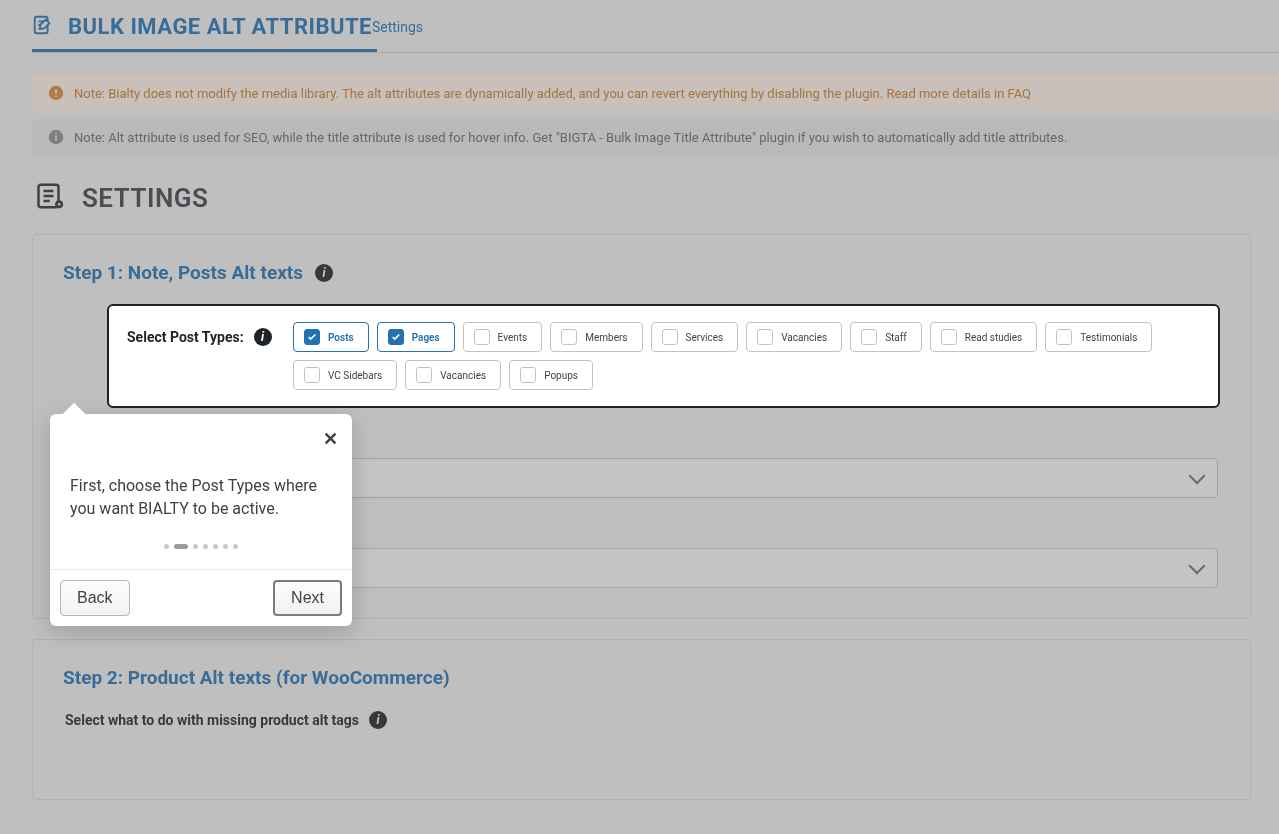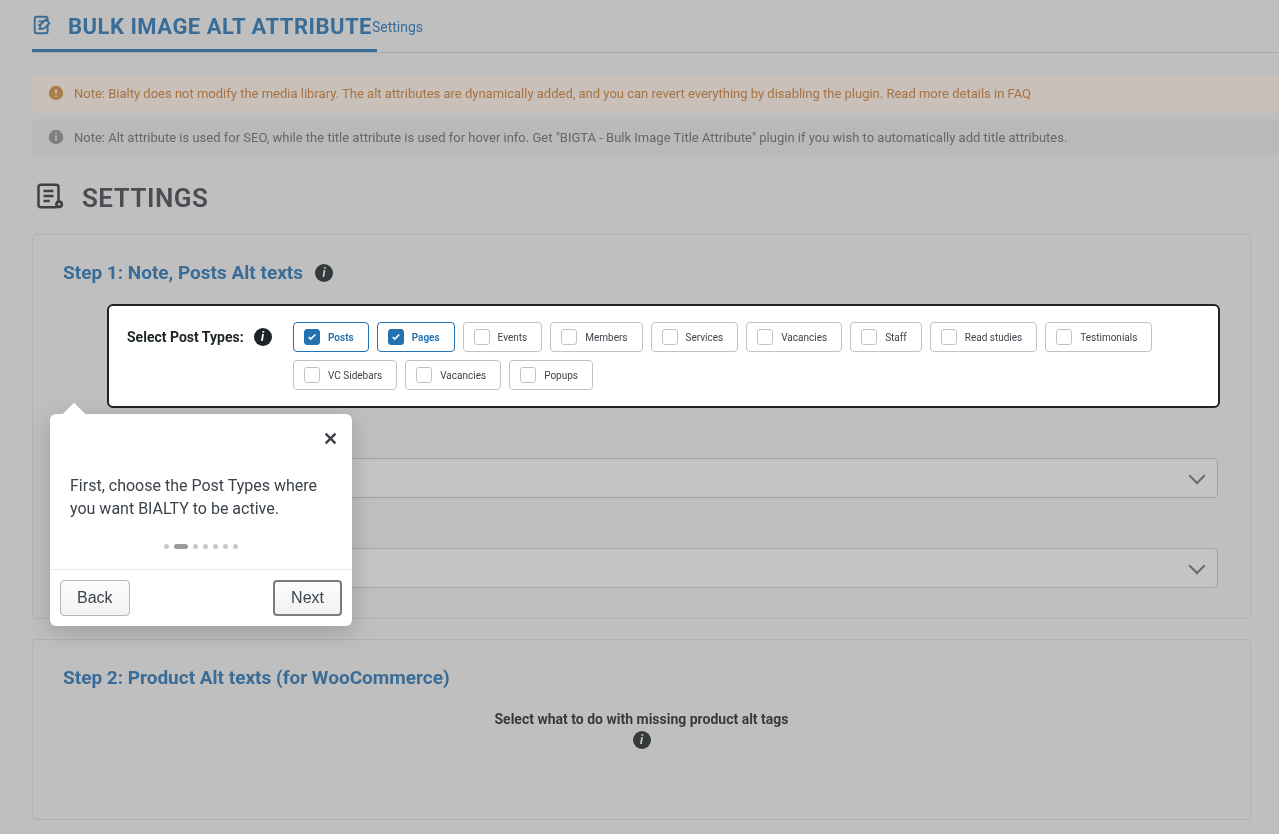--- a/index.html
+++ b/index.html
@@ -172,23 +172,22 @@
     border-color: #2271b1;
   }
   .chip.selected .chk svg { display: block; }
   .chk svg { display: none; width: 10px; height: 10px; }
   .subsection-label {
     margin: 22px 2px 0 2px;
     font-weight: 700;
     color: #1d2327;
     display: flex;
     align-items: center;
-    gap: 4px;
+    gap: 10px;
     font-size: 14px;
-    flex-direction: column;
   }
   .select-like {
     margin: 12px 2px 0 2px;
     border: 1px solid #c3c4c7;
     border-radius: 4px;
     background: #f6f7f7;
     height: 40px;
     display: flex;
     align-items: center;
     justify-content: flex-end;

